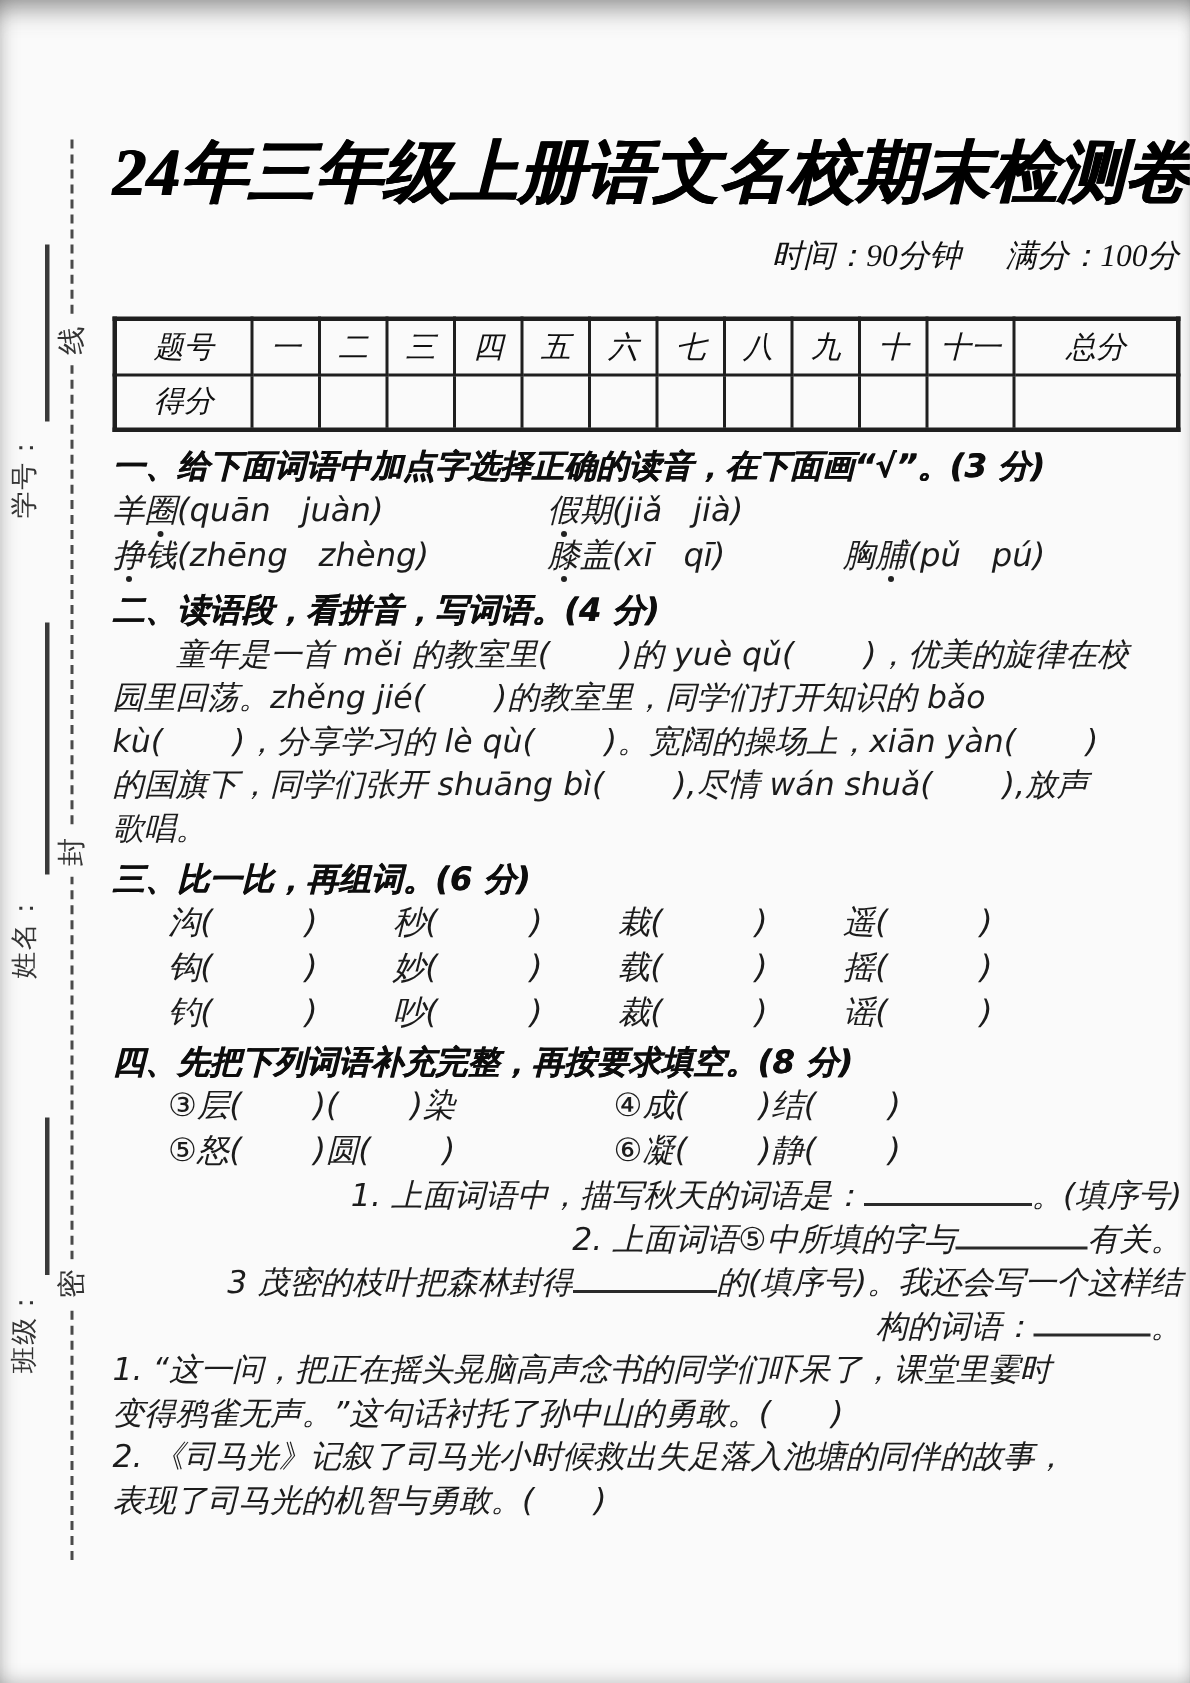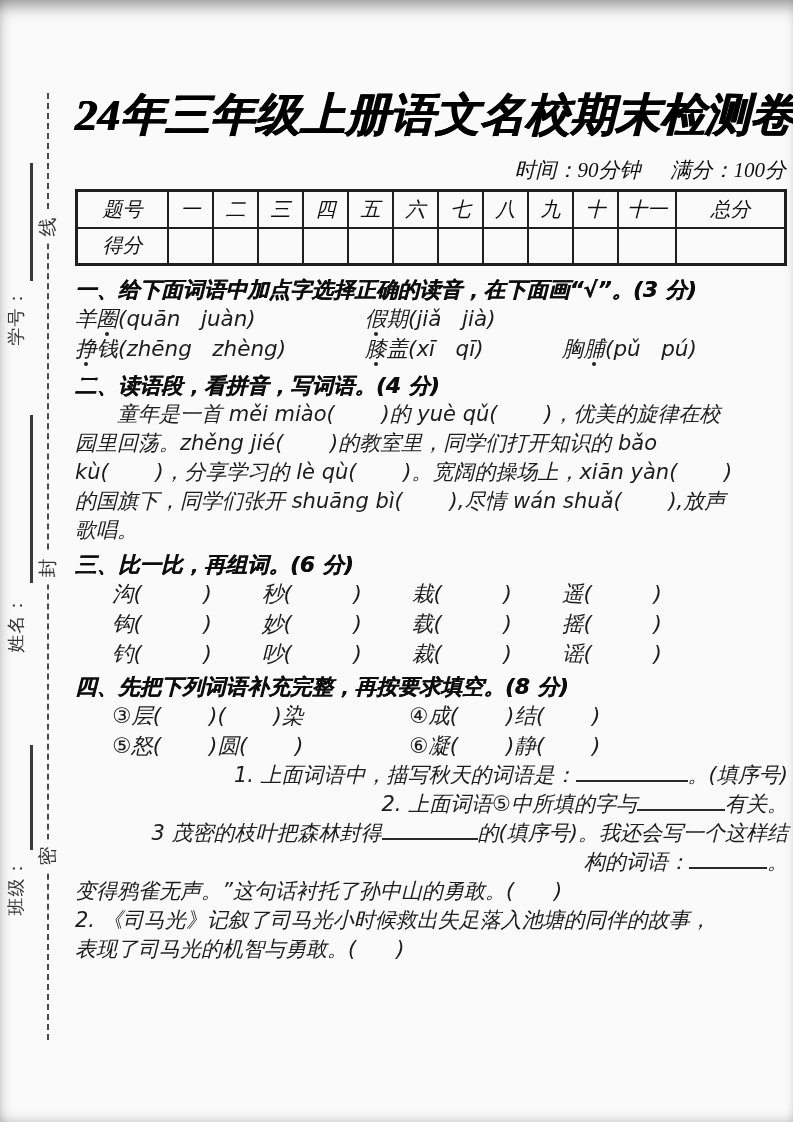--- a/index.html
+++ b/index.html
@@ -58,21 +58,21 @@
     white-space: nowrap;
   }
   .meta {
     margin-top: 14px; text-align: right; font-size: 21px; line-height: 25px;
     font-family: "Liberation Serif", "DejaVu Serif", serif; color: #111;
     padding-right: 2px;
   }
   .meta .gap { display: inline-block; width: 30px; }
 
   table.score-table {
-    margin-top: 6px; width: 712px;
+    margin-top: 28px; width: 712px;
     border-collapse: collapse; table-layout: fixed;
     font-family: "Liberation Serif", "DejaVu Serif", serif;
   }
   table.score-table td {
     border: 2px solid #1f1f1f; height: 37px;
     text-align: center; font-size: 20px; color: #111; overflow: hidden;
   }
   table.score-table { border: 3px solid #1f1f1f; }
 
   .h {
@@ -199,21 +199,21 @@
       <span class="s1-c w1"><span data-bind="s1.items.0.pre">羊</span><span class="dotchar" data-bind="s1.items.0.dot">圈</span><span data-bind="s1.items.0.post"></span><span data-bind="s1.items.0.py">(quān   juàn)</span></span>
       <span class="s1-c w2"><span data-bind="s1.items.1.pre"></span><span class="dotchar" data-bind="s1.items.1.dot">假</span><span data-bind="s1.items.1.post">期</span><span data-bind="s1.items.1.py">(jiǎ   jià)</span></span>
     </div>
     <div class="s1-row">
       <span class="s1-c w1"><span data-bind="s1.items.3.pre"></span><span class="dotchar" data-bind="s1.items.3.dot">挣</span><span data-bind="s1.items.3.post">钱</span><span data-bind="s1.items.3.py">(zhēng   zhèng)</span></span>
       <span class="s1-c w2"><span data-bind="s1.items.4.pre"></span><span class="dotchar" data-bind="s1.items.4.dot">膝</span><span data-bind="s1.items.4.post">盖</span><span data-bind="s1.items.4.py">(xī   qī)</span></span>
       <span class="s1-c"><span data-bind="s1.items.5.pre">胸</span><span class="dotchar" data-bind="s1.items.5.dot">脯</span><span data-bind="s1.items.5.post"></span><span data-bind="s1.items.5.py">(pǔ   pú)</span></span>
     </div>
 
     <div class="h mt8" data-bind="s2.heading">二、读语段，看拼音，写词语。(4 分)</div>
-    <div class="s2-line indent" data-bind="s2.lines.0">童年是一首 měi miào(       )的 yuè qǔ(       )，优美的旋律在校</div>
+    <div class="s2-line indent" data-bind="s2.lines.0">童年是一首 měi 的教室里(       )的 yuè qǔ(       )，优美的旋律在校</div>
     <div class="s2-line" data-bind="s2.lines.1">园里回荡。zhěng jié(       )的教室里，同学们打开知识的 bǎo</div>
     <div class="s2-line" data-bind="s2.lines.2">kù(       )，分享学习的 lè qù(       )。宽阔的操场上，xiān yàn(       )</div>
     <div class="s2-line" data-bind="s2.lines.3">的国旗下，同学们张开 shuāng bì(       ),尽情 wán shuǎ(       ),放声</div>
     <div class="s2-line" data-bind="s2.lines.4">歌唱。</div>
 
     <div class="h mt6" data-bind="s3.heading">三、比一比，再组词。(6 分)</div>
     <div class="s3-row">
       <span class="s3-cell" data-bind="s3.rows.0.0">沟(         )</span>
       <span class="s3-cell" data-bind="s3.rows.0.1">秒(         )</span>
       <span class="s3-cell" data-bind="s3.rows.0.2">栽(         )</span>
@@ -245,18 +245,19 @@
     <div class="fill-line">
       <span data-bind="s4.fill.1.pre">2. 上面词语⑤中所填的字与</span><span class="bl bl-b"></span><span data-bind="s4.fill.1.post">有关。</span>
     </div>
     <div class="fill-line">
       <span data-bind="s4.fill.2.pre">3 茂密的枝叶把森林封得</span><span class="bl bl-c"></span><span data-bind="s4.fill.2.post">的(填序号)。我还会写一个这样结</span>
     </div>
     <div class="fill-line">
       <span data-bind="s4.fill.3.pre">构的词语：</span><span class="bl bl-d"></span><span data-bind="s4.fill.3.post">。</span>
     </div>
 
+    <div class="s5-line" data-bind="s5.lines.0">1. “这一问，把正在摇头晃脑高声念书的同学们吓呆了，课堂里霎时</div>
     <div class="s5-line" data-bind="s5.lines.1">变得鸦雀无声。”这句话衬托了孙中山的勇敢。(      )</div>
     <div class="s5-line" data-bind="s5.lines.2">2. 《司马光》记叙了司马光小时候救出失足落入池塘的同伴的故事，</div>
     <div class="s5-line" data-bind="s5.lines.3">表现了司马光的机智与勇敢。(      )</div>
 
   </div>
 </div>
 
 </body></html>

